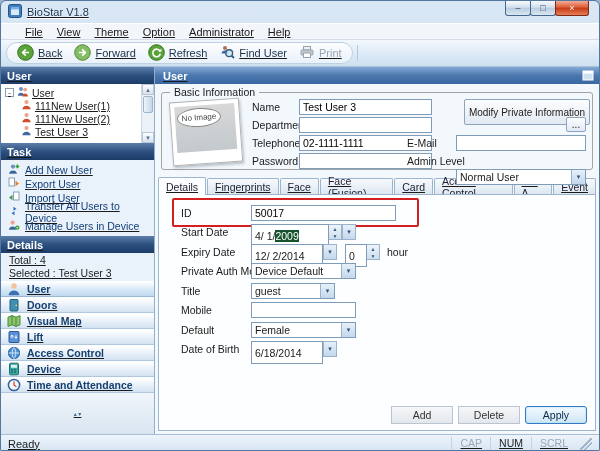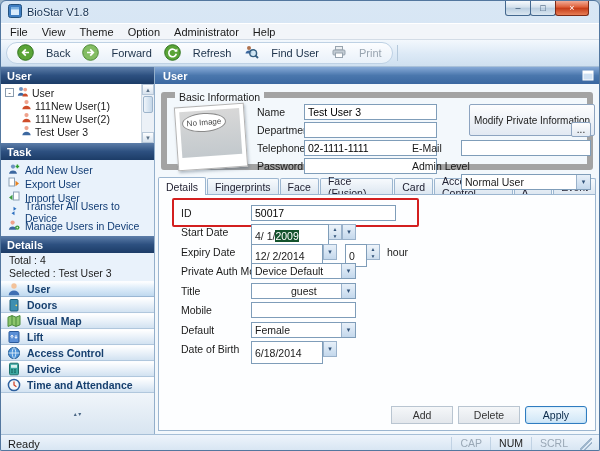--- a/index.html
+++ b/index.html
@@ -1,43 +1,43 @@
 <!DOCTYPE html>
 <html><head>
 <meta charset="utf-8">
 <style>
   * { box-sizing: border-box; margin: 0; padding: 0; }
   html,body { font-family: "Liberation Sans", sans-serif; background:#9db4c8; }
   .window{
     width:600px;height:451px;position:relative;margin:0;
     background:linear-gradient(#d9e7f5,#bcd2e8);
     border:1px solid #53779f;border-radius:6px 6px 2px 2px;
-    font-size:11px;color:#1a1a1a;overflow:hidden;
+    font-size:11px;color:#1a1a1a;overflow:hidden;text-decoration:underline;
   }
   
   .titlebar{height:22px;display:flex;align-items:center;padding:0 7px;position:relative;}
   .title{margin-left:5px;color:#173252;text-shadow:0 1px 1px #fff;}
   .win-controls{position:absolute;top:0;right:10px;display:flex;}
   .win-btn{width:26px;height:15px;border:1px solid #44688f;border-top:none;
     border-radius:0 0 3px 3px;margin-left:-1px;
     background:linear-gradient(#f7fafd,#d3e0ec 45%,#b9cddf 50%,#dae6f1);
     display:flex;align-items:center;justify-content:center;
     font-size:9px;line-height:9px;color:#2a4766;cursor:default;}
   .win-btn.close{width:34px;color:#fff;border-color:#7c2a16;
     background:linear-gradient(#f2ab96,#dd5c36 45%,#c43a16 50%,#e77d55);}
   
   .menubar{height:17px;background:#f2f5f9;border-top:1px solid #fff;
-    border-bottom:1px solid #d3dce6;display:flex;align-items:center;padding:0 2px;}
+    border-bottom:1px solid #d3dce6;display:flex;align-items:center;padding:0 17px;}
   .menu-item{padding:1px 7px;}
   
   .toolbar{height:27px;background:linear-gradient(#f3f8fd,#dce9f6 55%,#cfe0f0);
     border-bottom:1px solid #a9c1d9;display:flex;align-items:center;padding:0 5px;}
   .tb-group{display:flex;align-items:center;height:22px;border:1px solid #bed1e4;
     border-radius:11px;background:linear-gradient(#fcfdff,#e9f1f9);padding:0 4px;}
-  .tb-btn{display:flex;align-items:center;gap:12px;padding:0 6px;height:20px;color:#20354d;}
+  .tb-btn{display:flex;align-items:center;gap:4px;padding:0 6px;height:20px;color:#20354d;}
   .tb-btn.disabled{color:#98a4b0;}
   .tb-sep{width:1px;height:16px;background:#b4c8db;margin:0 4px;}
   
   .body{display:flex;height:367px;background:#fff;}
   
   .sidebar{width:154px;display:flex;flex-direction:column;background:#dde9f4;
     border-right:1px solid #93afcb;}
   .panel-header{height:17px;flex:0 0 17px;display:flex;align-items:center;padding:0 6px;
     background:linear-gradient(#5d7ea9,#2d5080 50%,#1c3c67);
     color:#fff;font-weight:bold;}
@@ -69,21 +69,21 @@
   .nav-btn svg{flex:0 0 14px;}
   .sidebar-footer{flex:1;display:flex;align-items:center;justify-content:center;
     background:linear-gradient(#f0f5fa,#d8e5f1);font-size:6px;color:#4a6785;}
   
   .content{flex:1;display:flex;flex-direction:column;background:#f3f8fc;}
   .content-header{height:17px;flex:0 0 17px;display:flex;align-items:center;padding:0 8px;
     background:linear-gradient(#87aad7,#4a77ad 50%,#3a67a0);
     color:#fff;font-weight:bold;position:relative;}
   .hdr-icon{position:absolute;right:5px;top:3px;}
   .basic-wrap{padding:8px 6px 6px;height:92px;flex:0 0 92px;}
-  .groupbox{position:relative;height:78px;border:6px solid #a3a3a3;border-radius:3px;}
+  .groupbox{position:relative;height:78px;border:1px solid #a3a3a3;border-radius:3px;}
   .legend{position:absolute;top:-7px;left:8px;background:#f3f8fc;padding:0 4px;
     font-size:10.5px;}
   .bi-label{position:absolute;font-size:10.5px;line-height:16px;}
   .txt{border:1px solid #7f9db9;background:#fff;height:16px;font-size:10.5px;
     font-family:"Liberation Sans",sans-serif;padding:0 3px;position:absolute;}
   .btn{border:1px solid #8da4c0;border-radius:2px;font-size:10px;
     background:linear-gradient(#fdfdfe,#e2e9f2);display:flex;align-items:center;
     justify-content:center;position:absolute;cursor:default;color:#1a1a1a;}
   .photo{position:absolute;left:9px;top:7px;width:70px;height:64px;
     background:#fff;border:1px solid #b3b3b3;box-shadow:1px 2px 3px rgba(60,80,100,.35);
@@ -420,21 +420,21 @@
         <div class="groupbox">
           <span class="legend">Basic Information</span>
 
           <div class="photo">
             <div class="photo-inner"></div>
           </div>
           <div class="bubble">No Image</div>
 
           <span class="bi-label" style="left:90px;top:6px;">Name</span>
           <input class="txt" style="left: 137px; top: 6px; width: 133px;" value="Test User 3">
-          <div class="btn" style="left:302px;top:6px;width:126px;height:32px;">Modify Private Information</div>
+          <div class="btn" style="left:302px;top:6px;width:126px;height:26px;">Modify Private Information</div>
 
           <span class="bi-label" style="left:90px;top:24px;">Department</span>
           <input class="txt" style="left: 137px; top: 24px; width: 133px;" value="">
           <div class="btn" style="left:404px;top:24px;width:20px;height:15px;">...</div>
 
           <span class="bi-label" style="left:90px;top:42px;">Telephone</span>
           <input class="txt" style="left: 137px; top: 42px; width: 133px;" value="02-1111-1111">
           <span class="bi-label" style="left:245px;top:42px;">E-Mail</span>
           <input class="txt" style="left: 294px; top: 42px; width: 130px;" value="">
 
@@ -495,21 +495,21 @@
         </div>
         <span class="suffix" style="left:228px;top:49px;">hour</span>
 
         <span class="frm-label" style="top:68px;">Private Auth Mode</span>
         <div class="combo" style="left:92px;top:68px;width:105px;">
           <span class="combo-text">Device Default</span>
           <span class="combo-arrow">▾</span>
         </div>
 
         <span class="frm-label" style="top:88px;">Title</span>
-        <div class="combo" style="left:92px;top:88px;width:105px;padding-left:36px;">
+        <div class="combo" style="left:92px;top:88px;width:84px;">
           <span class="combo-text">guest</span>
           <span class="combo-arrow">▾</span>
         </div>
 
         <span class="frm-label" style="top:107px;">Mobile</span>
         <input class="txt" style="left: 92px; top: 107px; width: 105px;" value="">
 
         <span class="frm-label" style="top:127px;">Default</span>
         <div class="combo" style="left:92px;top:127px;width:105px;gap:16px;">
           <span class="combo-text">Female</span>

